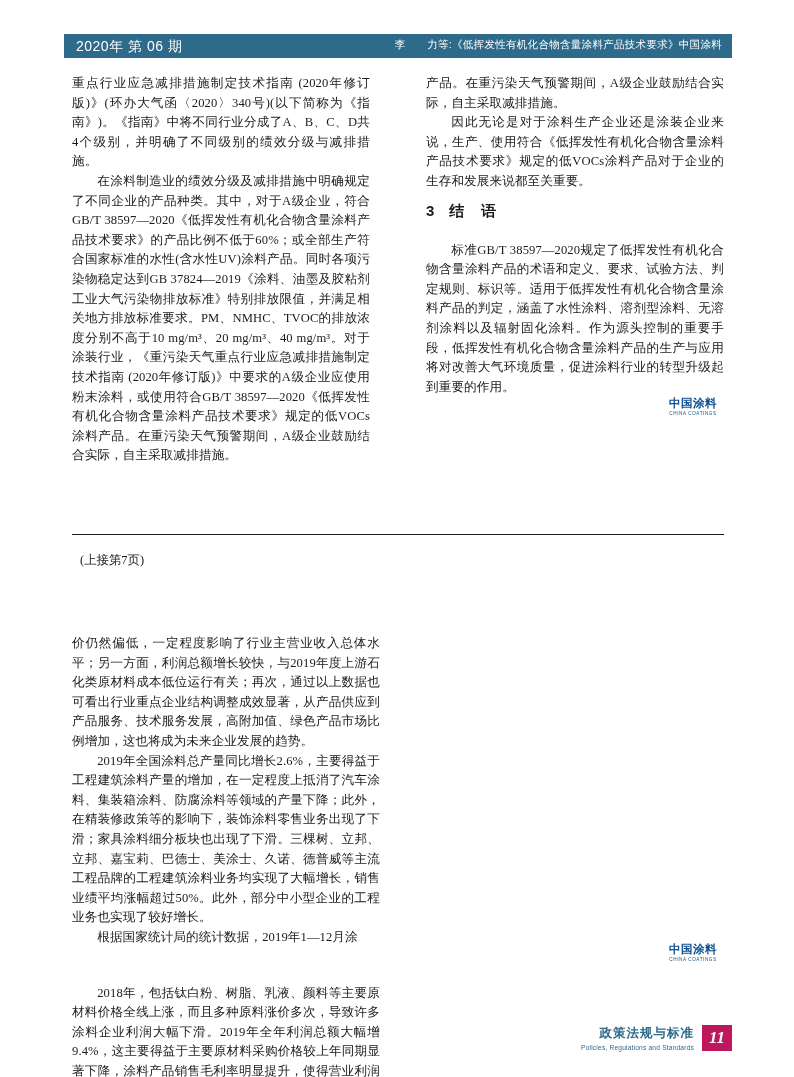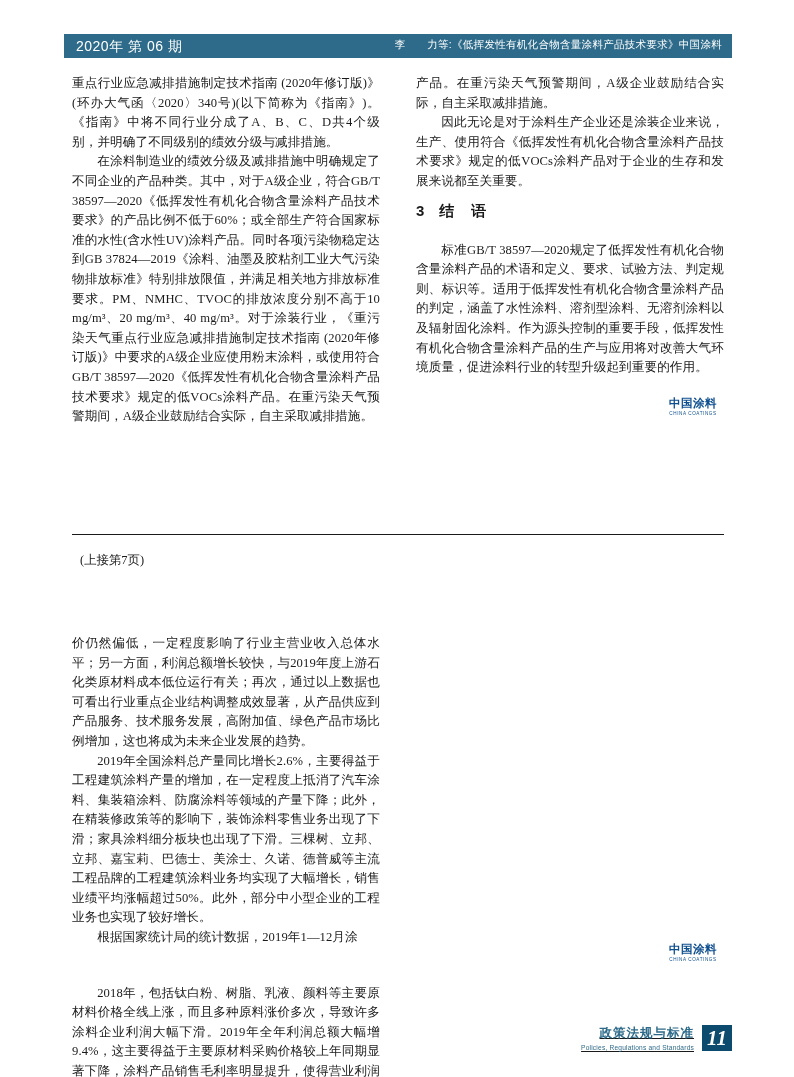--- a/index.html
+++ b/index.html
@@ -58,21 +58,21 @@
     white-space: nowrap;
   }
 
   
   .cols-top {
     position: absolute;
     top: 74px;
     left: 72px;
     width: 652px;
     display: flex;
-    gap: 36px;
+    gap: 56px;
   }
   .col {
     width: 308px;
   }
   p.body {
     margin: 0 0 0 0;
     font-size: 12.6px;
     line-height: 19.6px;
     text-align: justify;
     text-justify: inter-ideograph;
@@ -163,41 +163,40 @@
   .footer {
     position: absolute;
     bottom: 26px;
     right: 62px;
     display: flex;
     align-items: stretch;
   }
   .footer-text {
     text-align: right;
     padding-right: 8px;
-    text-decoration: underline;
   }
   .footer-cn {
     font-size: 12.5px;
     font-weight: bold;
     color: #2e6b8a;
     font-family: "Liberation Sans", sans-serif;
     letter-spacing: 1px;
   }
   .footer-en {
     font-size: 6.6px;
     color: #2e6b8a;
     font-family: "Liberation Sans", sans-serif;
     letter-spacing: 0.2px;
     margin-top: 2px;
   }
   .footer-num {
     width: 30px;
-    background: #0c4a6e;
+    background: #be185d;
     color: #ffffff;
-    font-size: 21px;
+    font-size: 17px;
     font-style: italic;
     font-weight: bold;
     font-family: "Liberation Serif", serif;
     display: flex;
     align-items: center;
     justify-content: center;
   }
 </style>
 </head>
 <body>

